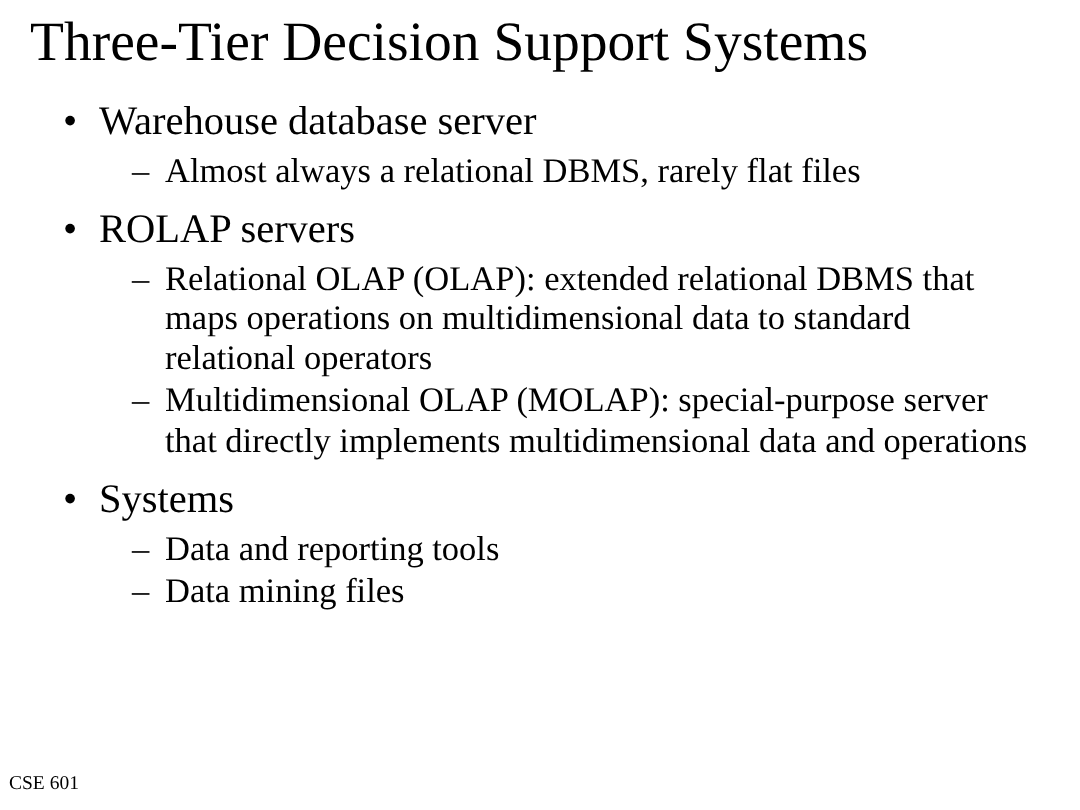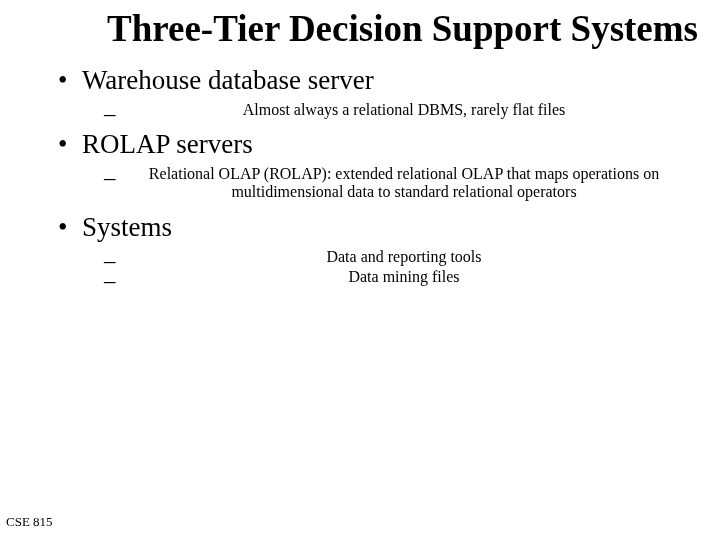--- a/index.html
+++ b/index.html
@@ -15,26 +15,26 @@
     box-sizing: border-box;
     width: 720px;
     height: 540px;
     padding: 10px 22px 8px 20px;
     position: relative;
   }
   .title {
     font-size: 37px;
     line-height: 1.05;
     margin: 0 0 16px 0;
-    text-align: right;
-    font-weight: bold;
+    text-align: left;
+    font-weight: normal;
   }
   ul.top {
     list-style: none;
-    margin: 16px;
+    margin: 0;
     padding: 0 0 0 26px;
   }
   ul.top > li {
     position: relative;
     font-size: 27px;
     line-height: 1.18;
     margin-bottom: 4px;
     padding-left: 20px;
   }
   ul.top > li::before {
@@ -44,25 +44,24 @@
     top: 0;
     font-size: 27px;
   }
   ul.sub {
     list-style: none;
     margin: 4px 0 10px 0;
     padding: 0 0 0 28px;
   }
   ul.sub > li {
     position: relative;
-    font-size: 16px;
+    font-size: 23px;
     line-height: 1.15;
     margin-bottom: 2px;
     padding-left: 16px;
-    text-align: center;
   }
   ul.sub > li::before {
     content: "\2013";
     position: absolute;
     left: -6px;
     top: 0;
     font-size: 23px;
   }
   .footer {
     position: absolute;
@@ -82,28 +81,29 @@
     <li>
       <span>Warehouse database server</span>
       <ul class="sub">
         <li>Almost always a relational DBMS, rarely flat files</li>
       </ul>
     </li>
 
     <li>
       <span>ROLAP servers</span>
       <ul class="sub">
-        <li>Relational OLAP (ROLAP): extended relational OLAP that maps operations on multidimensional data to standard relational operators</li>
+        <li>Relational OLAP (OLAP): extended relational DBMS that maps operations on multidimensional data to standard relational operators</li>
+        <li>Multidimensional OLAP (MOLAP): special-purpose server that directly implements multidimensional data and operations</li>
       </ul>
     </li>
 
     <li>
       <span>Systems</span>
       <ul class="sub">
         <li>Data and reporting tools</li>
         <li>Data mining files</li>
       </ul>
     </li>
 
   </ul>
 
-  <div class="footer">CSE 815</div>
+  <div class="footer">CSE 601</div>
 </div>
 
 </body></html>

